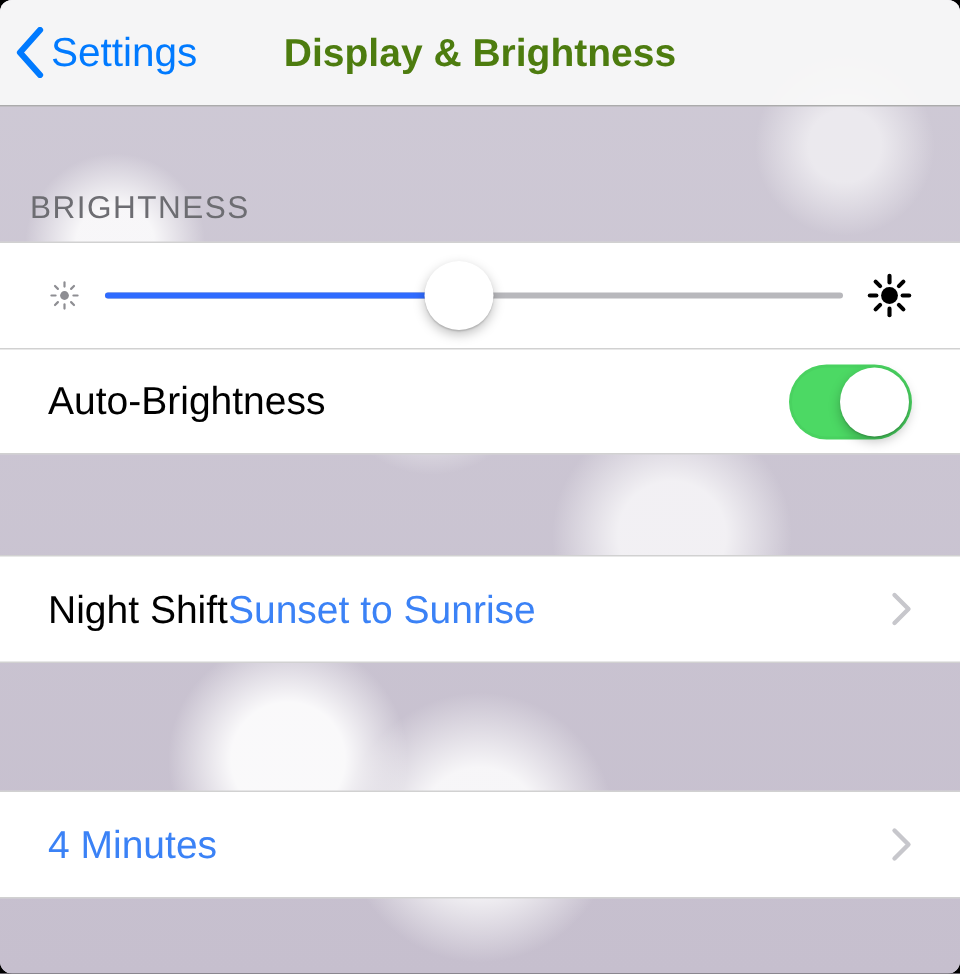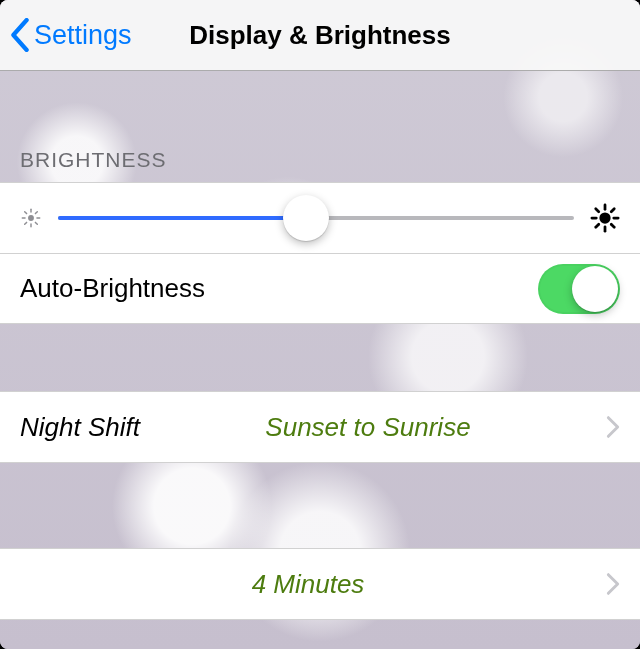--- a/index.html
+++ b/index.html
@@ -48,58 +48,58 @@
       font-weight: 400;
       cursor: pointer;
     }
     .back svg { width: 20px; height: 34px; margin-right: 4px; }
     .title {
       position: absolute;
       left: 0; right: 0;
       text-align: center;
       font-size: 26px;
       font-weight: 600;
-      color: #000000;
+      color: #4d7c0f;
       pointer-events: none;
     }
     .section-header {
-      height: 111px;
+      height: 90px;
       display: flex;
       align-items: flex-end;
       padding: 0 20px 10px 20px;
       color: #6d6d72;
       font-size: 21px;
       letter-spacing: 1px;
       text-transform: uppercase;
     }
     .row {
       background: #ffffff;
       border-top: 1px solid rgba(0,0,0,0.18);
       border-bottom: 1px solid rgba(0,0,0,0.18);
       margin-bottom: -1px;
       display: flex;
       align-items: center;
-      padding: 0 20px;
+      padding: 0 32px;
     }
     .row.slider { height: 72px; }
     .row.setting { height: 71px; }
-    .row.nav { height: 72px; cursor: pointer; font-style: italic; }
+    .row.nav { height: 72px; cursor: pointer; }
     .spacer { height: 68px; }
     .spacer.big { height: 86px; }
     .label {
       flex: 0 0 auto;
       font-size: 26px;
       color: #000;
       font-weight: 400;
     }
     .detail {
       flex: 1 1 auto;
-      text-align: center;
+      text-align: left;
       font-size: 26px;
-      color: #4d7c0f;
+      color: #3b82f6;
       margin-right: 10px;
     }
     .chev { color: #c7c7cc; }
     .chev svg { width: 14px; height: 24px; display: block; }
     
     .bright-icon { color: #8e8e93; }
     .bright-icon.dark { color: #000; }
     .bright-icon svg { display: block; }
     .slider-track {
       flex: 1;

